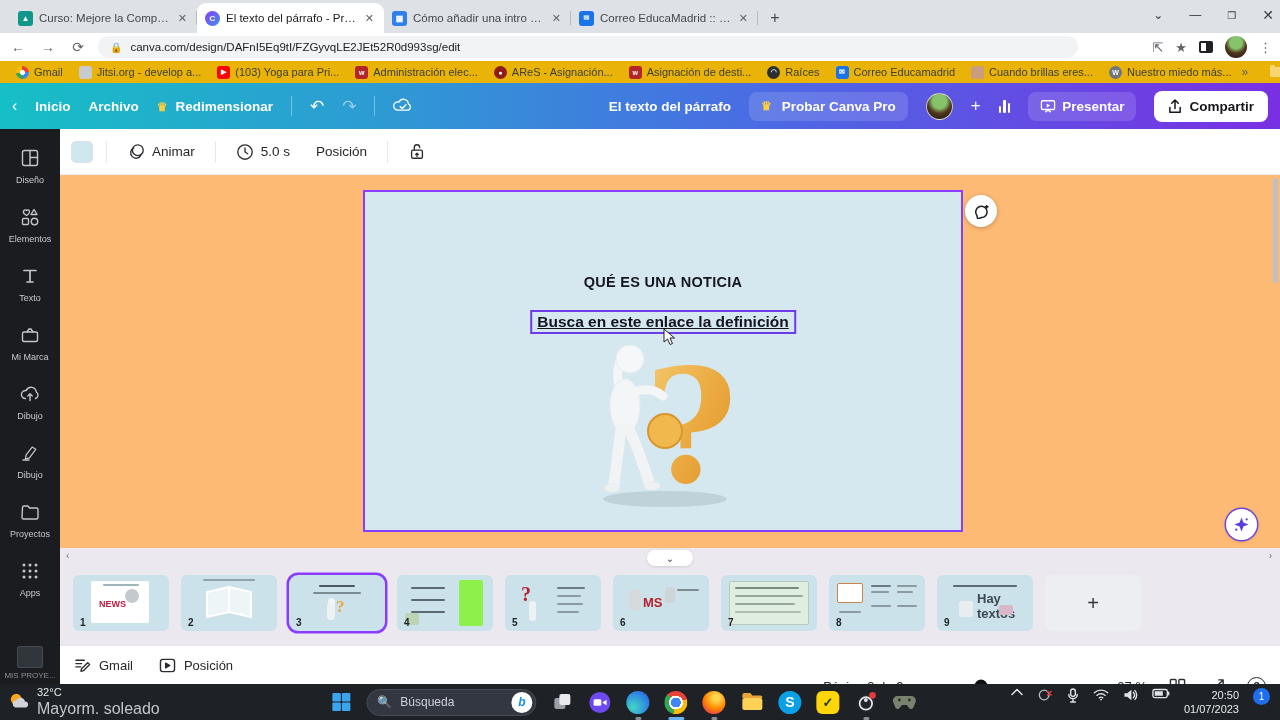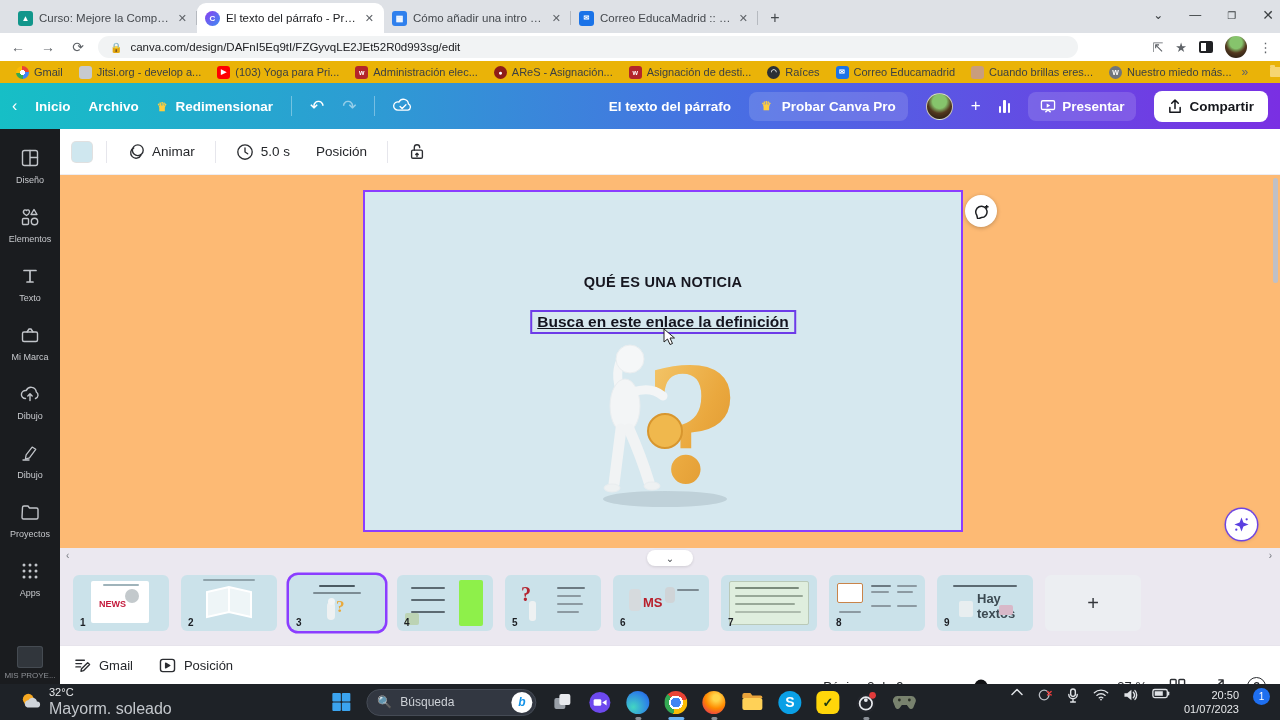--- a/index.html
+++ b/index.html
@@ -148,21 +148,21 @@
   .st-right{margin-left:auto;display:flex;align-items:center;gap:22px;margin-top:42px;}
   .slider{width:170px;height:3px;background:#dcdee3;border-radius:2px;position:relative;}
   .slider .knob{position:absolute;left:33%;top:50%;transform:translate(-50%,-50%);
                 width:13px;height:13px;border-radius:50%;background:#101114;}
   .helpc{width:19px;height:19px;border-radius:50%;border:1.5px solid #2b2d31;display:flex;
          align-items:center;justify-content:center;font-size:11px;font-weight:bold;}
 
   
   .taskbar{position:absolute;bottom:0;left:0;right:0;height:36px;background:#1e2227;
            display:flex;align-items:center;color:#e7e9eb;}
-  .weather{display:flex;align-items:center;gap:7px;padding-left:20px;width:260px;}
+  .weather{display:flex;align-items:center;gap:7px;padding-left:8px;width:260px;}
   .wtemp{font-size:11px;line-height:1.25;}
   .wdesc{font-size:16px;color:#c3c7cc;}
   .centerdock{position:absolute;left:50%;top:0;bottom:0;transform:translateX(-53%);
               display:flex;align-items:center;gap:13px;}
   .appic{width:25px;height:25px;border-radius:5px;position:relative;display:flex;
          align-items:center;justify-content:center;flex:none;}
   .appic .runner{position:absolute;bottom:-5px;left:50%;transform:translateX(-50%);
                  width:6px;height:3px;border-radius:2px;background:#8a8f96;}
   .appic .runner.active{width:16px;background:#6cb2f0;}
   .search{height:27px;width:170px;background:#323741;border:1px solid #454b55;border-radius:14px;

